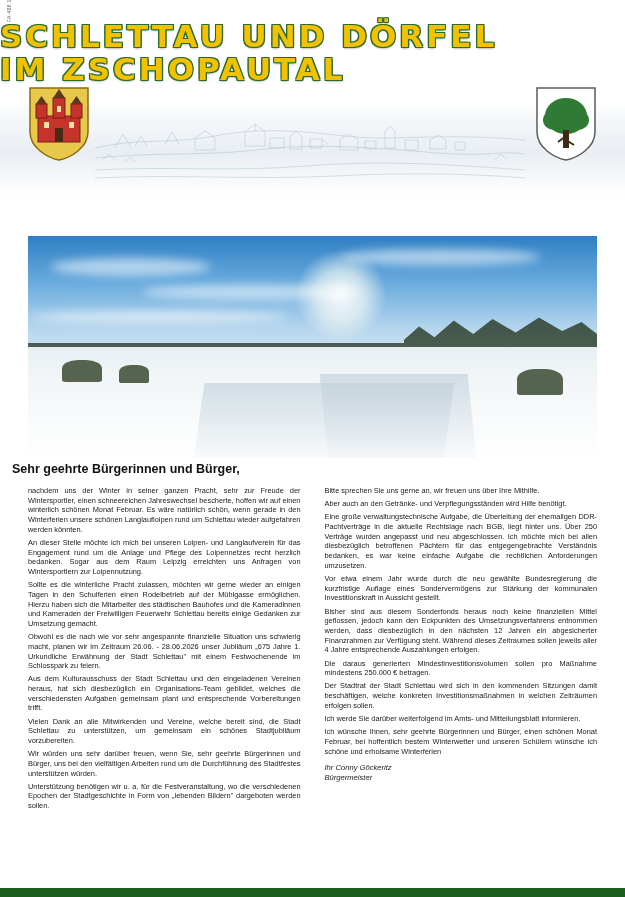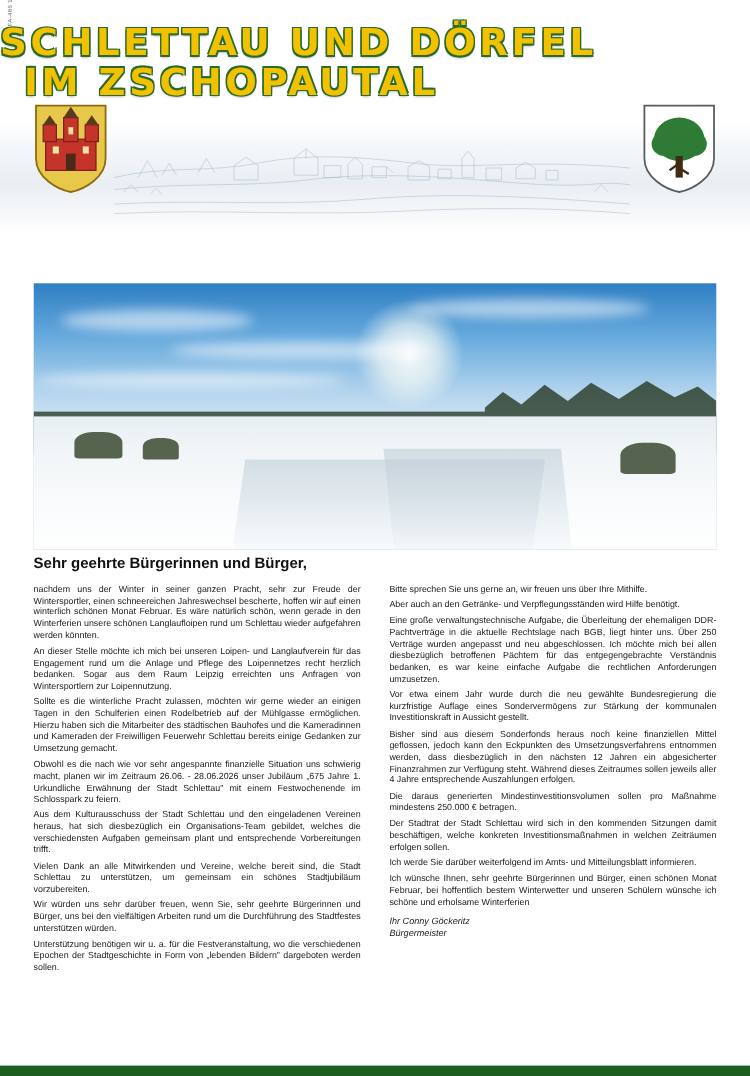--- a/index.html
+++ b/index.html
@@ -58,21 +58,21 @@
     letter-spacing: 3px;
     text-shadow:
       -1.2px -1.2px 0 #2a6a2a,
       1.2px -1.2px 0 #2a6a2a,
       -1.2px 1.2px 0 #2a6a2a,
       1.2px 1.2px 0 #2a6a2a,
       0 2px 2px rgba(0,0,0,0.25);
     line-height: 1.08;
   }
   .title-line1 { font-size: 31px; }
-  .title-line2 { font-size: 31px; padding-left: 20px; }
+  .title-line2 { font-size: 31px; }
 
   
   .crest {
     position: absolute;
     top: 86px;
     width: 62px; height: 76px;
     z-index: 6;
   }
   .crest-left { left: 28px; }
   .crest-right { right: 28px; }
@@ -121,21 +121,21 @@
   }
   .hero-shrub {
     position: absolute;
     background: #55634f;
     border-radius: 40% 40% 10% 10%;
   }
 
   
   .article-heading {
     position: absolute;
-    left: 28px; top: 462px;
+    left: 12px; top: 462px;
     font-size: 12.5px;
     font-weight: bold;
     color: #111;
   }
   .columns {
     position: absolute;
     left: 28px; top: 486px;
     width: 569px; height: 398px;
     display: flex;
     gap: 24px;

